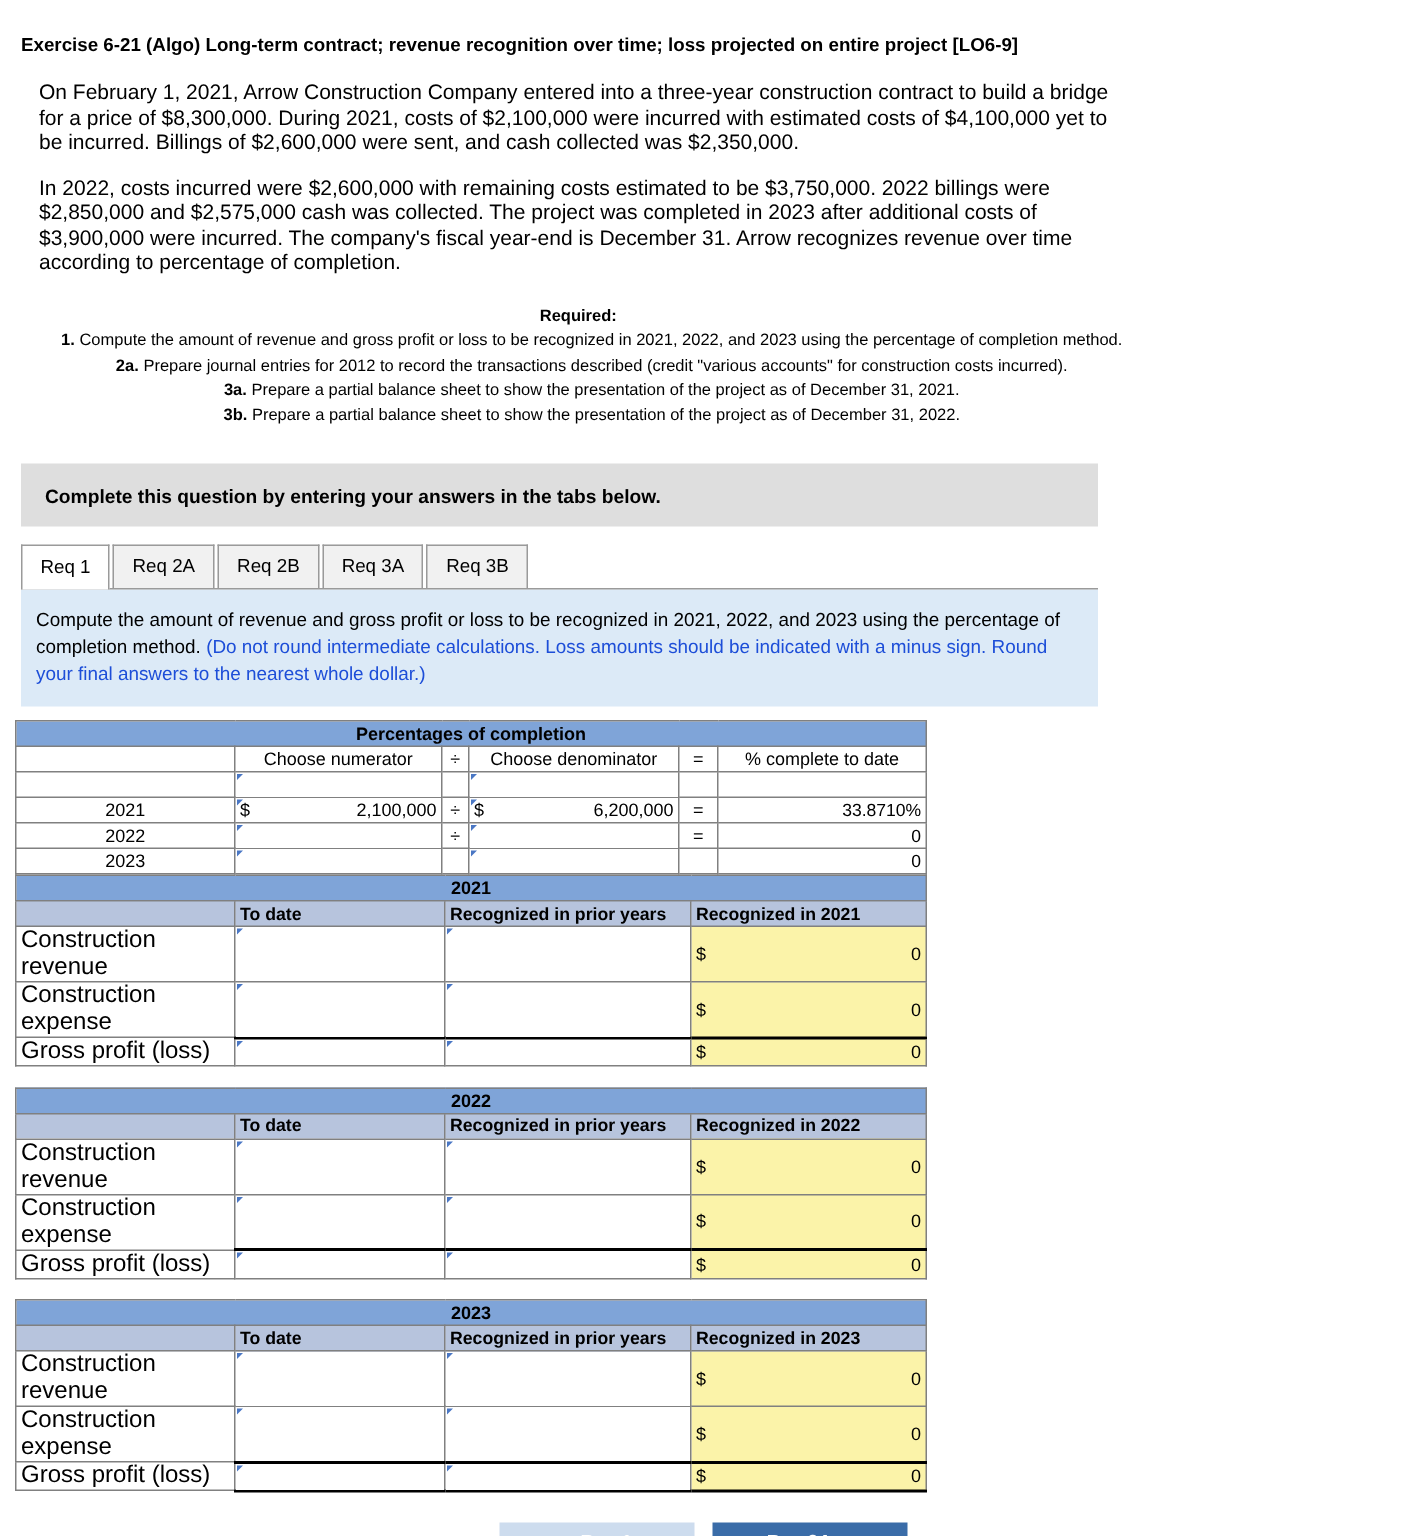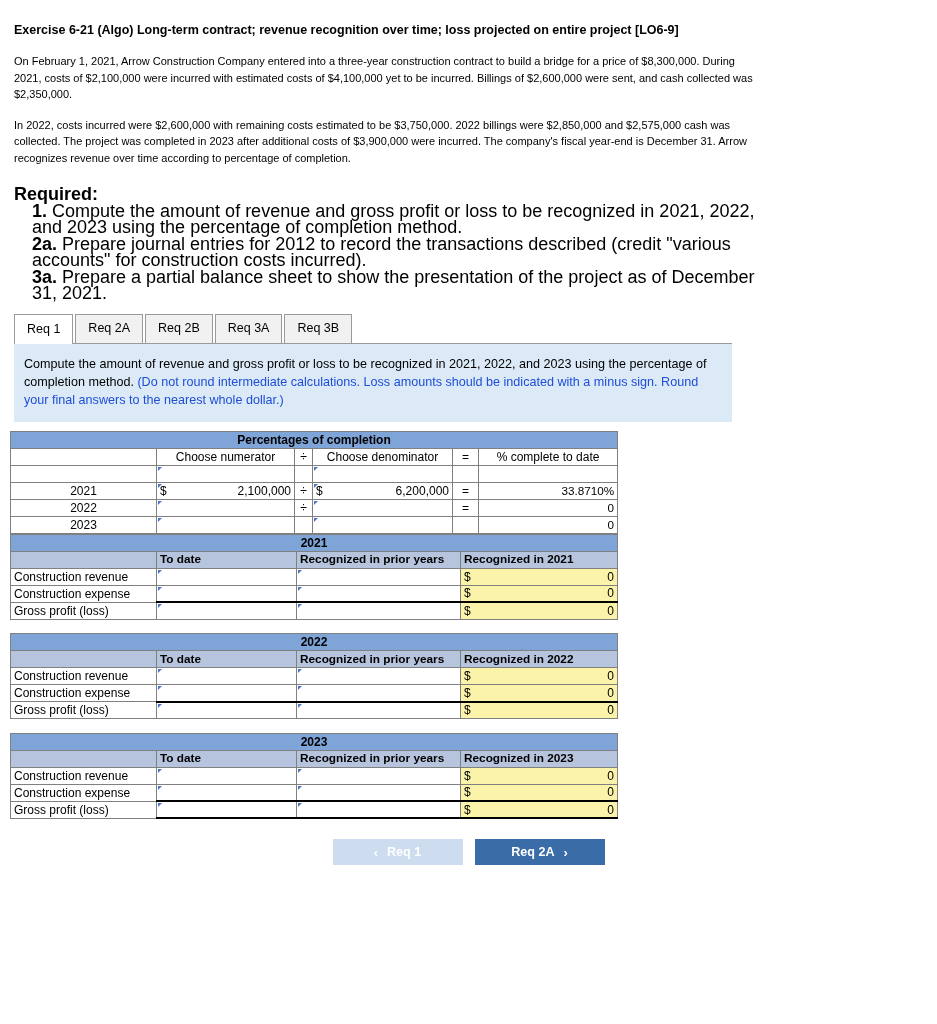--- a/index.html
+++ b/index.html
@@ -11,29 +11,30 @@
     color: #000;
   }
   .page { width: 937px; min-height: 1024px; position: relative; }
 
   
   .qtitle {
     font-size: 12.5px; font-weight: bold; line-height: 16px;
     padding: 22px 215px 0 14px;
   }
   .para {
+    font-size: 14px; line-height: 16.5px;
+    padding: 0 180px 0 26px;
+    margin-top: 15px;
+  }
+  .para.tight { margin-top: 14px; }
+  .req-block {
     font-size: 11px; line-height: 16.5px;
     padding: 0 180px 0 14px;
-    margin-top: 15px;
-  }
-  .para.tight { margin-top: 14px; }
-  .req-block {
-    font-size: 18px; line-height: 16.5px;
-    padding: 0 180px 0 14px;
     margin-top: 20px;
+    text-align: center;
   }
   .req-block b { font-weight: bold; }
   .req-line { display: block; margin-left: 18px; }
 
   
   .banner {
     margin: 24px 205px 0 14px;
     background: #dedede;
     height: 42px;
     display: flex; align-items: center;
@@ -106,21 +107,21 @@
     font-weight: bold;
     font-size: 11.8px;
     line-height: 13px;
   }
   .col-hdr {
     background: #ffffff !important;
     text-align: center;
     font-size: 12px;
     font-weight: normal;
   }
-  .rowlabel { text-align: left; font-size: 12px; margin-top: 34px; }
+  .rowlabel { text-align: left; font-size: 16px; margin-top: 34px; }
   .yearlabel { text-align: center; font-size: 12px; }
   .num { text-align: right; }
   .opcell { text-align: center; font-size: 12px; }
   .yellow { background: #fbf3a9 !important; }
   .cellwrap { display: flex; justify-content: space-between; align-items: center; }
   .cellwrap .s { font-size: 12px; }
   .cellwrap .v { font-size: 12px; }
   .tri { position: relative; }
   .tri::before {
     content: "";
@@ -159,22 +160,24 @@
   <div class="qtitle">Exercise 6-21 (Algo) Long-term contract; revenue recognition over time; loss projected on entire project [LO6-9]</div>
 
   <div class="para">On February 1, 2021, Arrow Construction Company entered into a three-year construction contract to build a bridge for a price of $8,300,000. During 2021, costs of $2,100,000 were incurred with estimated costs of $4,100,000 yet to be incurred. Billings of $2,600,000 were sent, and cash collected was $2,350,000.</div>
   <div class="para tight">In 2022, costs incurred were $2,600,000 with remaining costs estimated to be $3,750,000. 2022 billings were $2,850,000 and $2,575,000 cash was collected. The project was completed in 2023 after additional costs of $3,900,000 were incurred. The company's fiscal year-end is December 31. Arrow recognizes revenue over time according to percentage of completion.</div>
 
   <div class="req-block">
     <b>Required:</b><br>
     <span class="req-line"><b>1.</b><span> Compute the amount of revenue and gross profit or loss to be recognized in 2021, 2022, and 2023 using the percentage of completion method.</span></span>
     <span class="req-line"><b>2a.</b><span> Prepare journal entries for 2012 to record the transactions described (credit "various accounts" for construction costs incurred).</span></span>
     <span class="req-line"><b>3a.</b><span> Prepare a partial balance sheet to show the presentation of the project as of December 31, 2021.</span></span>
+    <span class="req-line"><b>3b.</b><span> Prepare a partial balance sheet to show the presentation of the project as of December 31, 2022.</span></span>
   </div>
 
+  <div class="banner">Complete this question by entering your answers in the tabs below.</div>
 
   <div class="tabstrip">
     <div class="tab active">Req 1</div>
     <div class="tab">Req 2A</div>
     <div class="tab">Req 2B</div>
     <div class="tab">Req 3A</div>
     <div class="tab">Req 3B</div>
   </div>
 
   <div class="instr">

